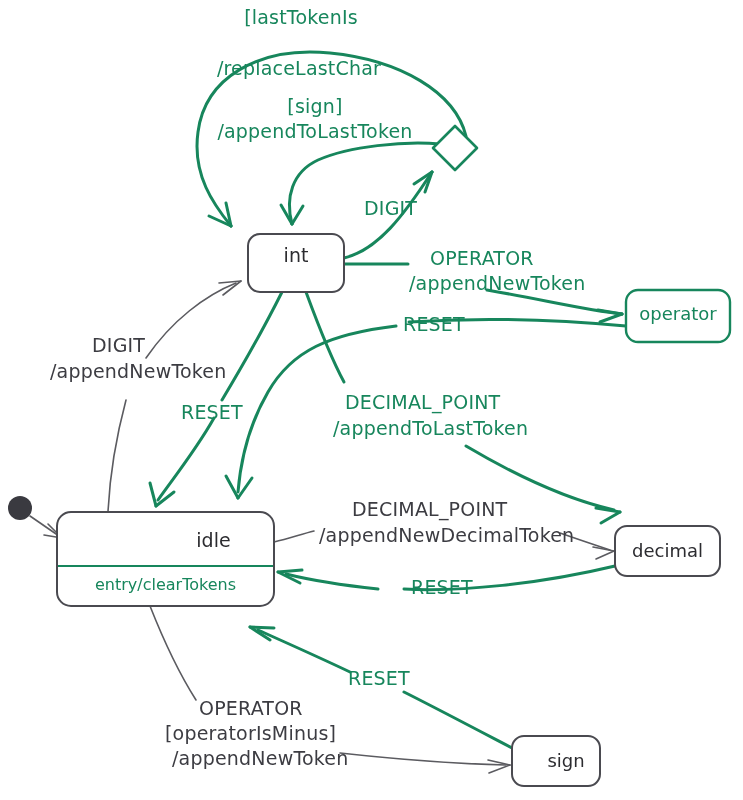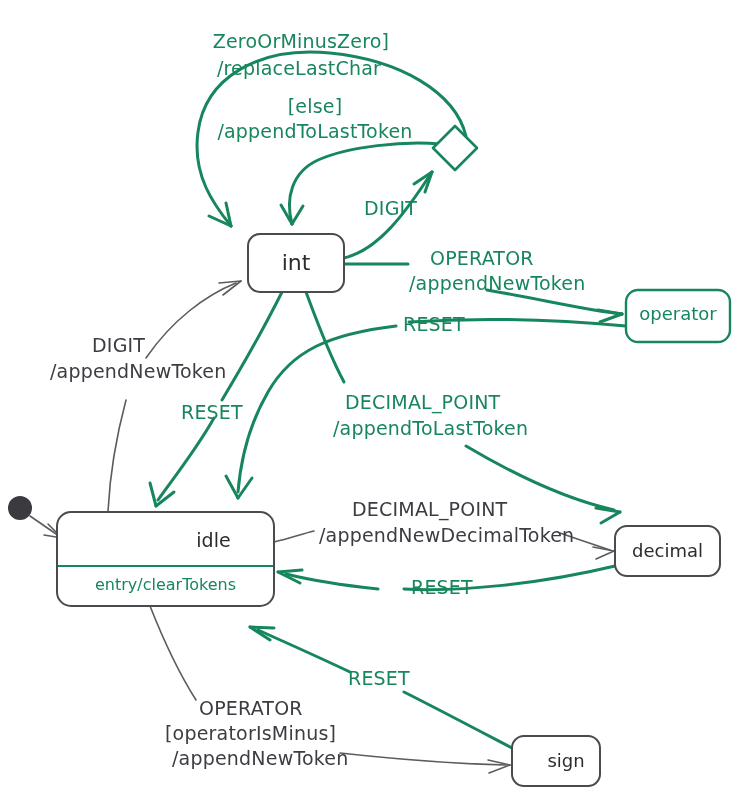--- a/index.html
+++ b/index.html
@@ -214,36 +214,36 @@
     <g>
       <rect class="node-box-gray" x="615" y="526" width="105" height="50" rx="12" ry="12"></rect>
     </g>
 
     <g>
       <rect class="node-box-gray" x="512" y="736" width="88" height="50" rx="12" ry="12"></rect>
     </g>
 
   </svg>
 
-  <div class="node-label lbl-gray" style="left:248px; top:250px; width:96px; font-size:22px; color:#2c2c30;">int</div>
+  <div class="node-label lbl-gray" style="left:248px; top:244px; width:96px; font-size:19px; color:#2c2c30;">int</div>
 
   <div class="node-label" style="left:626px; top:303px; width:104px; font-size:18px; color:#17865c;">operator</div>
 
   <div class="node-label" style="left:57px; top:529px; width:217px; font-size:19px; color:#2c2c30;padding-left:48px;">idle</div>
 
   <div class="node-label" style="left:57px; top:575px; width:217px; font-size:16px; color:#17865c;">entry/clearTokens</div>
 
   <div class="node-label" style="left:615px; top:540px; width:105px; font-size:18px; color:#2c2c30;">decimal</div>
 
   <div class="node-label" style="left:512px; top:750px; width:108px; font-size:18px; color:#2c2c30;">sign</div>
 
-  <div class="lbl lbl-green lbl-c" style="left:185px; top:30px; width:232px; font-size:19px;">ZeroOrMinusZero]</div>
+  <div class="lbl lbl-green lbl-c" style="left:195px; top:6px; width:212px; font-size:19px;">[lastTokenIs</div>
   <div class="lbl lbl-green lbl-c" style="left:188px; top:57px; width:222px; font-size:19px;">/replaceLastChar</div>
 
-  <div class="lbl lbl-green lbl-c" style="left:230px; top:95px; width:170px; font-size:19px;">[else]</div>
+  <div class="lbl lbl-green lbl-c" style="left:230px; top:95px; width:170px; font-size:19px;">[sign]</div>
   <div class="lbl lbl-green lbl-c" style="left:204px; top:120px; width:222px; font-size:19px;">/appendToLastToken</div>
 
   <div class="lbl lbl-green lbl-l" style="left:364px; top:197px; font-size:19px;">DIGIT</div>
 
   <div class="lbl lbl-green lbl-l" style="left:430px; top:247px; font-size:19px;">OPERATOR</div>
   <div class="lbl lbl-green lbl-l" style="left:409px; top:272px; font-size:19px;">/appendNewToken</div>
 
   <div class="lbl lbl-green lbl-l" style="left:403px; top:313px; font-size:19px;">RESET</div>
 
   <div class="lbl lbl-gray lbl-l" style="left:92px; top:334px; font-size:19px;">DIGIT</div>

